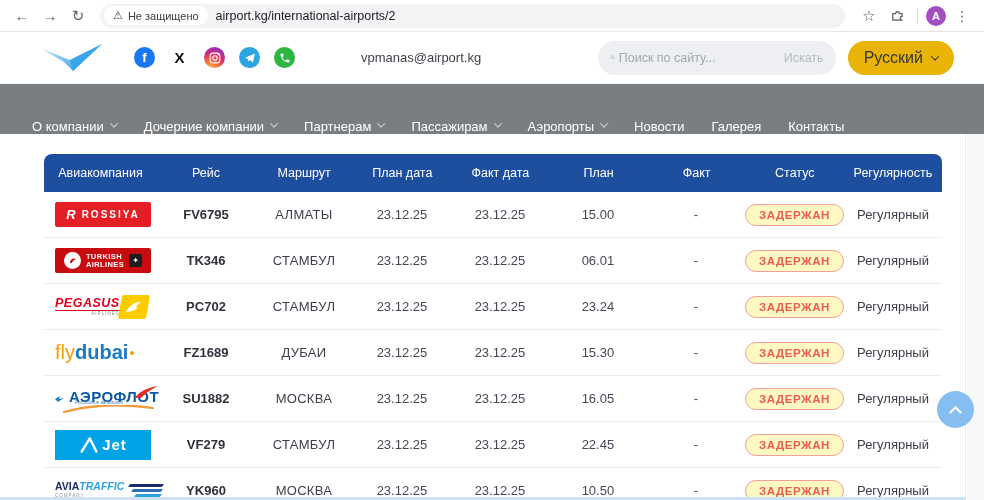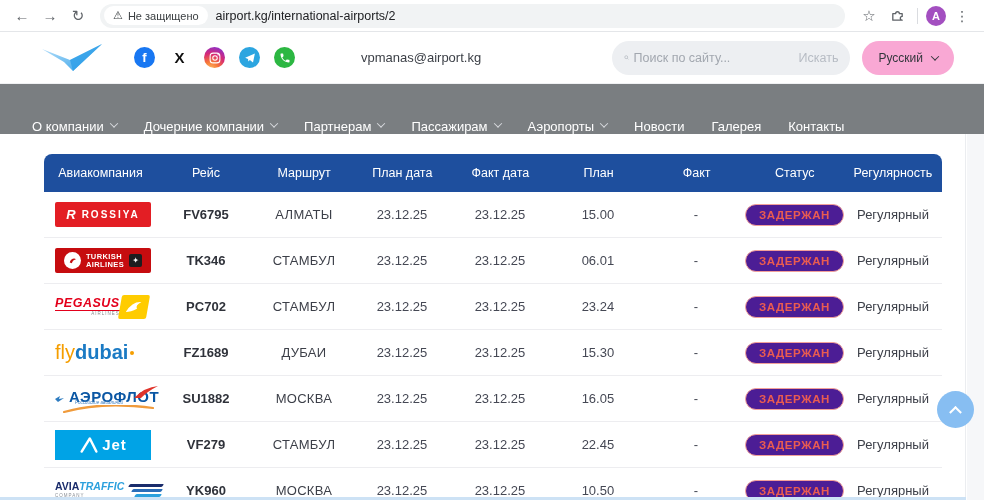--- a/index.html
+++ b/index.html
@@ -35,22 +35,22 @@
   .soc.tg { background:#2ca5e0; }
   .soc.wa { background:#2cb742; }
   .email { margin-left:66px; font-size:13px; color:#3b3f46; }
   .search-wrap { margin-left:auto; width:238px; height:34px; background:#edeff2; border-radius:17px;
     display:flex; align-items:center; padding:0 12px; gap:4px; }
   .search-input { border:0; background:transparent; outline:none; flex:1; font-size:12.5px;
     color:#45484f; font-family:"Liberation Sans",sans-serif; }
   .search-input::placeholder { color:#a2a7af; }
   .search-btn { font-size:12.5px; color:#b7bcc4; background:none; border:0; cursor:pointer;
     font-family:"Liberation Sans",sans-serif; }
-  .lang-wrap { margin-left:12px; height:34px; background:#f9a8d4; border-radius:17px;
-    display:flex; align-items:center; gap:9px; padding:0 16px; font-size:12px; color:#34373d;
+  .lang-wrap { margin-left:12px; height:34px; background:#eab308; border-radius:17px;
+    display:flex; align-items:center; gap:9px; padding:0 16px; font-size:16px; color:#34373d;
     cursor:pointer; }
   .chev { width:6px; height:6px; border-right:1.6px solid currentColor;
     border-bottom:1.6px solid currentColor; transform:rotate(45deg) translate(-1px,-1px); }
   .chev.white { border-color:#e8eaee; }
 
   
   .main-nav { height:50px; background:#7a7e81; display:flex; align-items:flex-end; gap:27px;
     padding:0 0 0 32px; }
   .nav-item { color:#fff; font-size:13px; display:flex; align-items:center; gap:7px;
     cursor:pointer; white-space:nowrap; }
@@ -64,21 +64,21 @@
   .thead { display:grid; grid-template-columns:113px repeat(8,1fr); height:38px;
     background:#1e4f9e; border-radius:8px 8px 0 0; align-items:center; }
   .thead .hc { color:#fff; font-size:12.5px; text-align:center; }
   .frow { display:grid; grid-template-columns:113px repeat(8,1fr); height:46px;
     align-items:center; background:#fff; border-bottom:1px solid #ededf0; }
   .cell { text-align:center; font-size:13px; color:#454854; }
   .cell.flight { font-weight:bold; color:#2f323a; }
   .cell.route { color:#3c3f48; letter-spacing:.3px; }
   .logo-cell { display:flex; align-items:center; padding-left:11px; }
   .status-pill { display:inline-block; padding:4px 13px; border:1.5px solid #f2a09a;
-    background:#4c1d95; border-radius:14px; color:#ea5c50; font-size:11.5px; font-weight:bold;
+    background:#fef9c3; border-radius:14px; color:#ea5c50; font-size:11.5px; font-weight:bold;
     letter-spacing:.6px; }
   .reg { font-size:13px; color:#3c3f48; }
 
   
   .al { flex-shrink:0; }
   .lg-rossiya { width:96px; height:25px; background:#e31e24; border-radius:2px; display:flex;
     align-items:center; justify-content:center; gap:6px; color:#fff; }
   .lg-rossiya .mark { font-style:italic; font-weight:bold; font-size:13px; }
   .lg-rossiya .txt { font-size:10px; font-weight:bold; letter-spacing:2px; }
   .lg-turkish { width:96px; height:25px; background:#c60c0f; border-radius:2px; display:flex;

